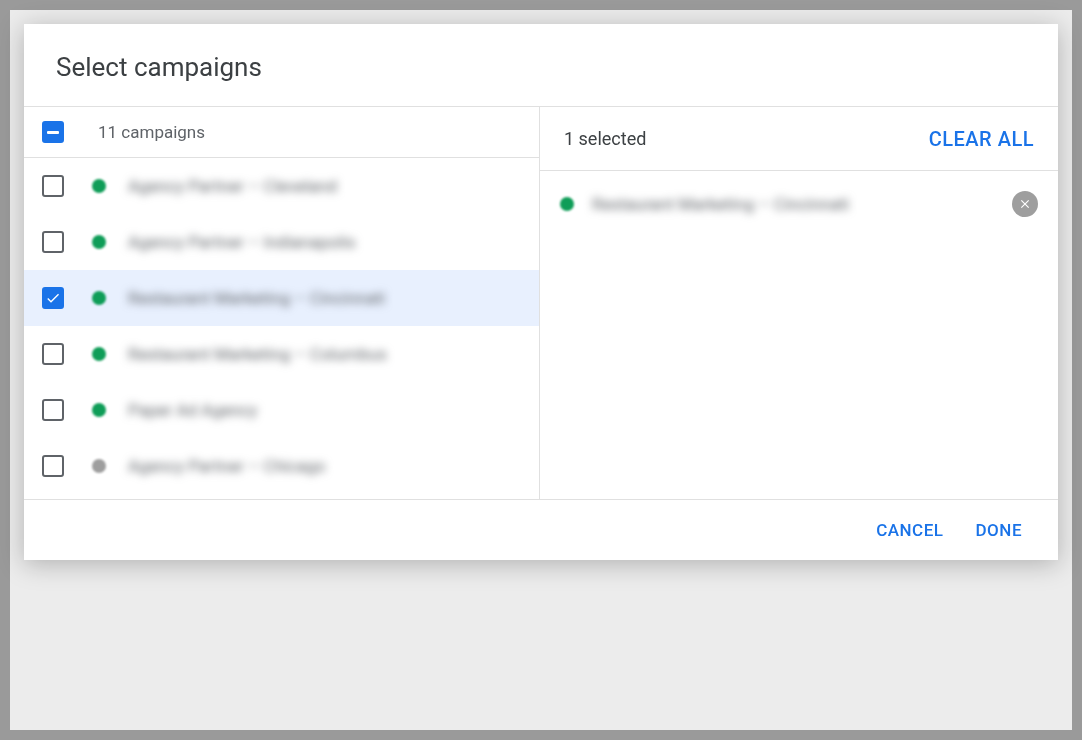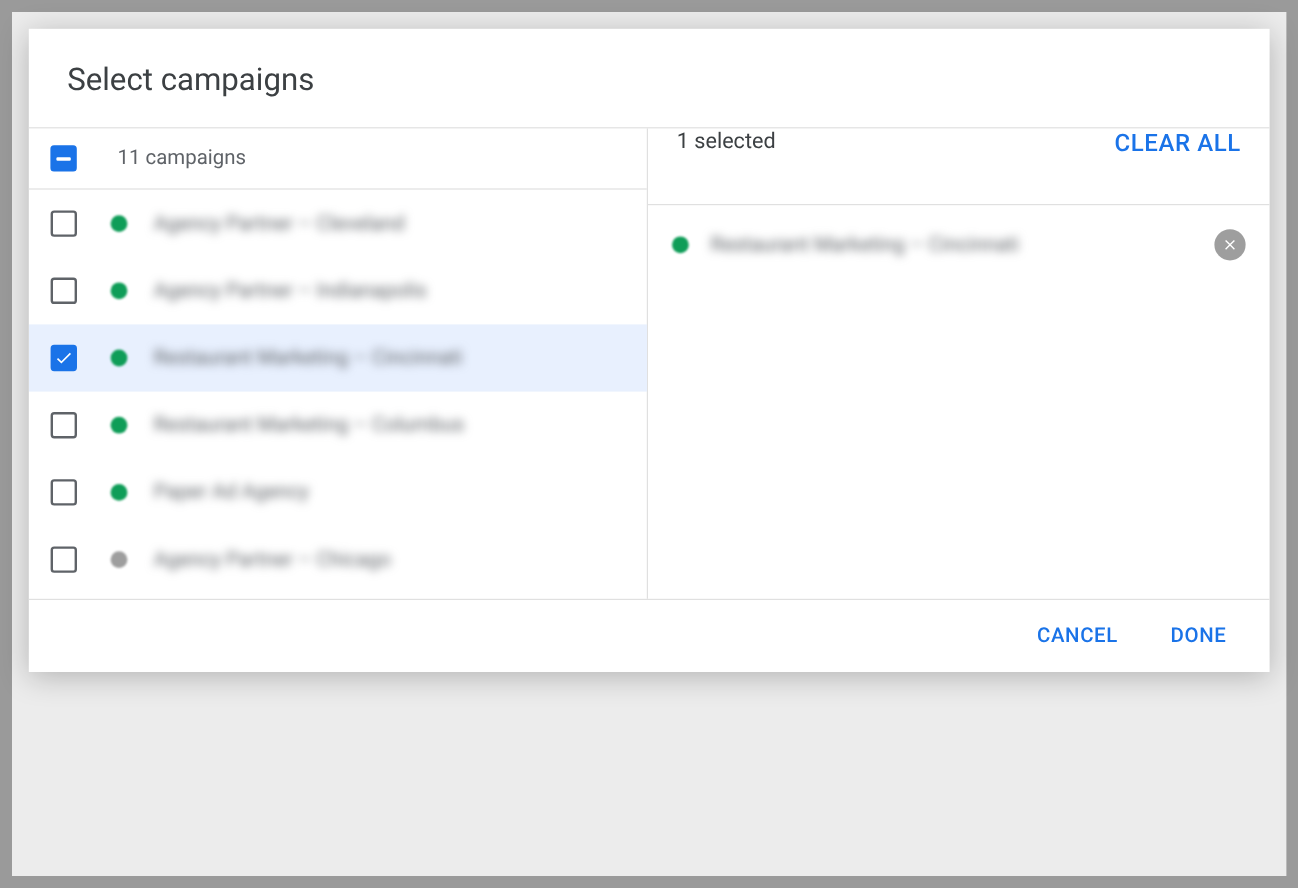--- a/index.html
+++ b/index.html
@@ -154,21 +154,21 @@
     overflow: hidden;
   }
 
   .right-pane {
     flex: 1;
     display: flex;
     flex-direction: column;
   }
   .right-header {
     display: flex;
-    align-items: flex-start;
+    align-items: center;
     height: 64px;
     padding: 0 24px;
     border-bottom: 1px solid #e0e0e0;
   }
   .selected-count {
     font-size: 18px;
     color: #3c4043;
     flex: 1;
   }
   .clear-all {
@@ -207,21 +207,21 @@
   }
   .remove-btn svg {
     width: 14px;
     height: 14px;
     fill: #fff;
   }
 
   .dlg-footer {
     display: flex;
     justify-content: flex-end;
-    gap: 44px;
+    gap: 32px;
     padding: 20px 36px;
     border-top: 1px solid #e0e0e0;
   }
   .ftr-btn {
     font-size: 17px;
     font-weight: 500;
     color: #1a73e8;
     letter-spacing: 0.5px;
     cursor: pointer;
   }

